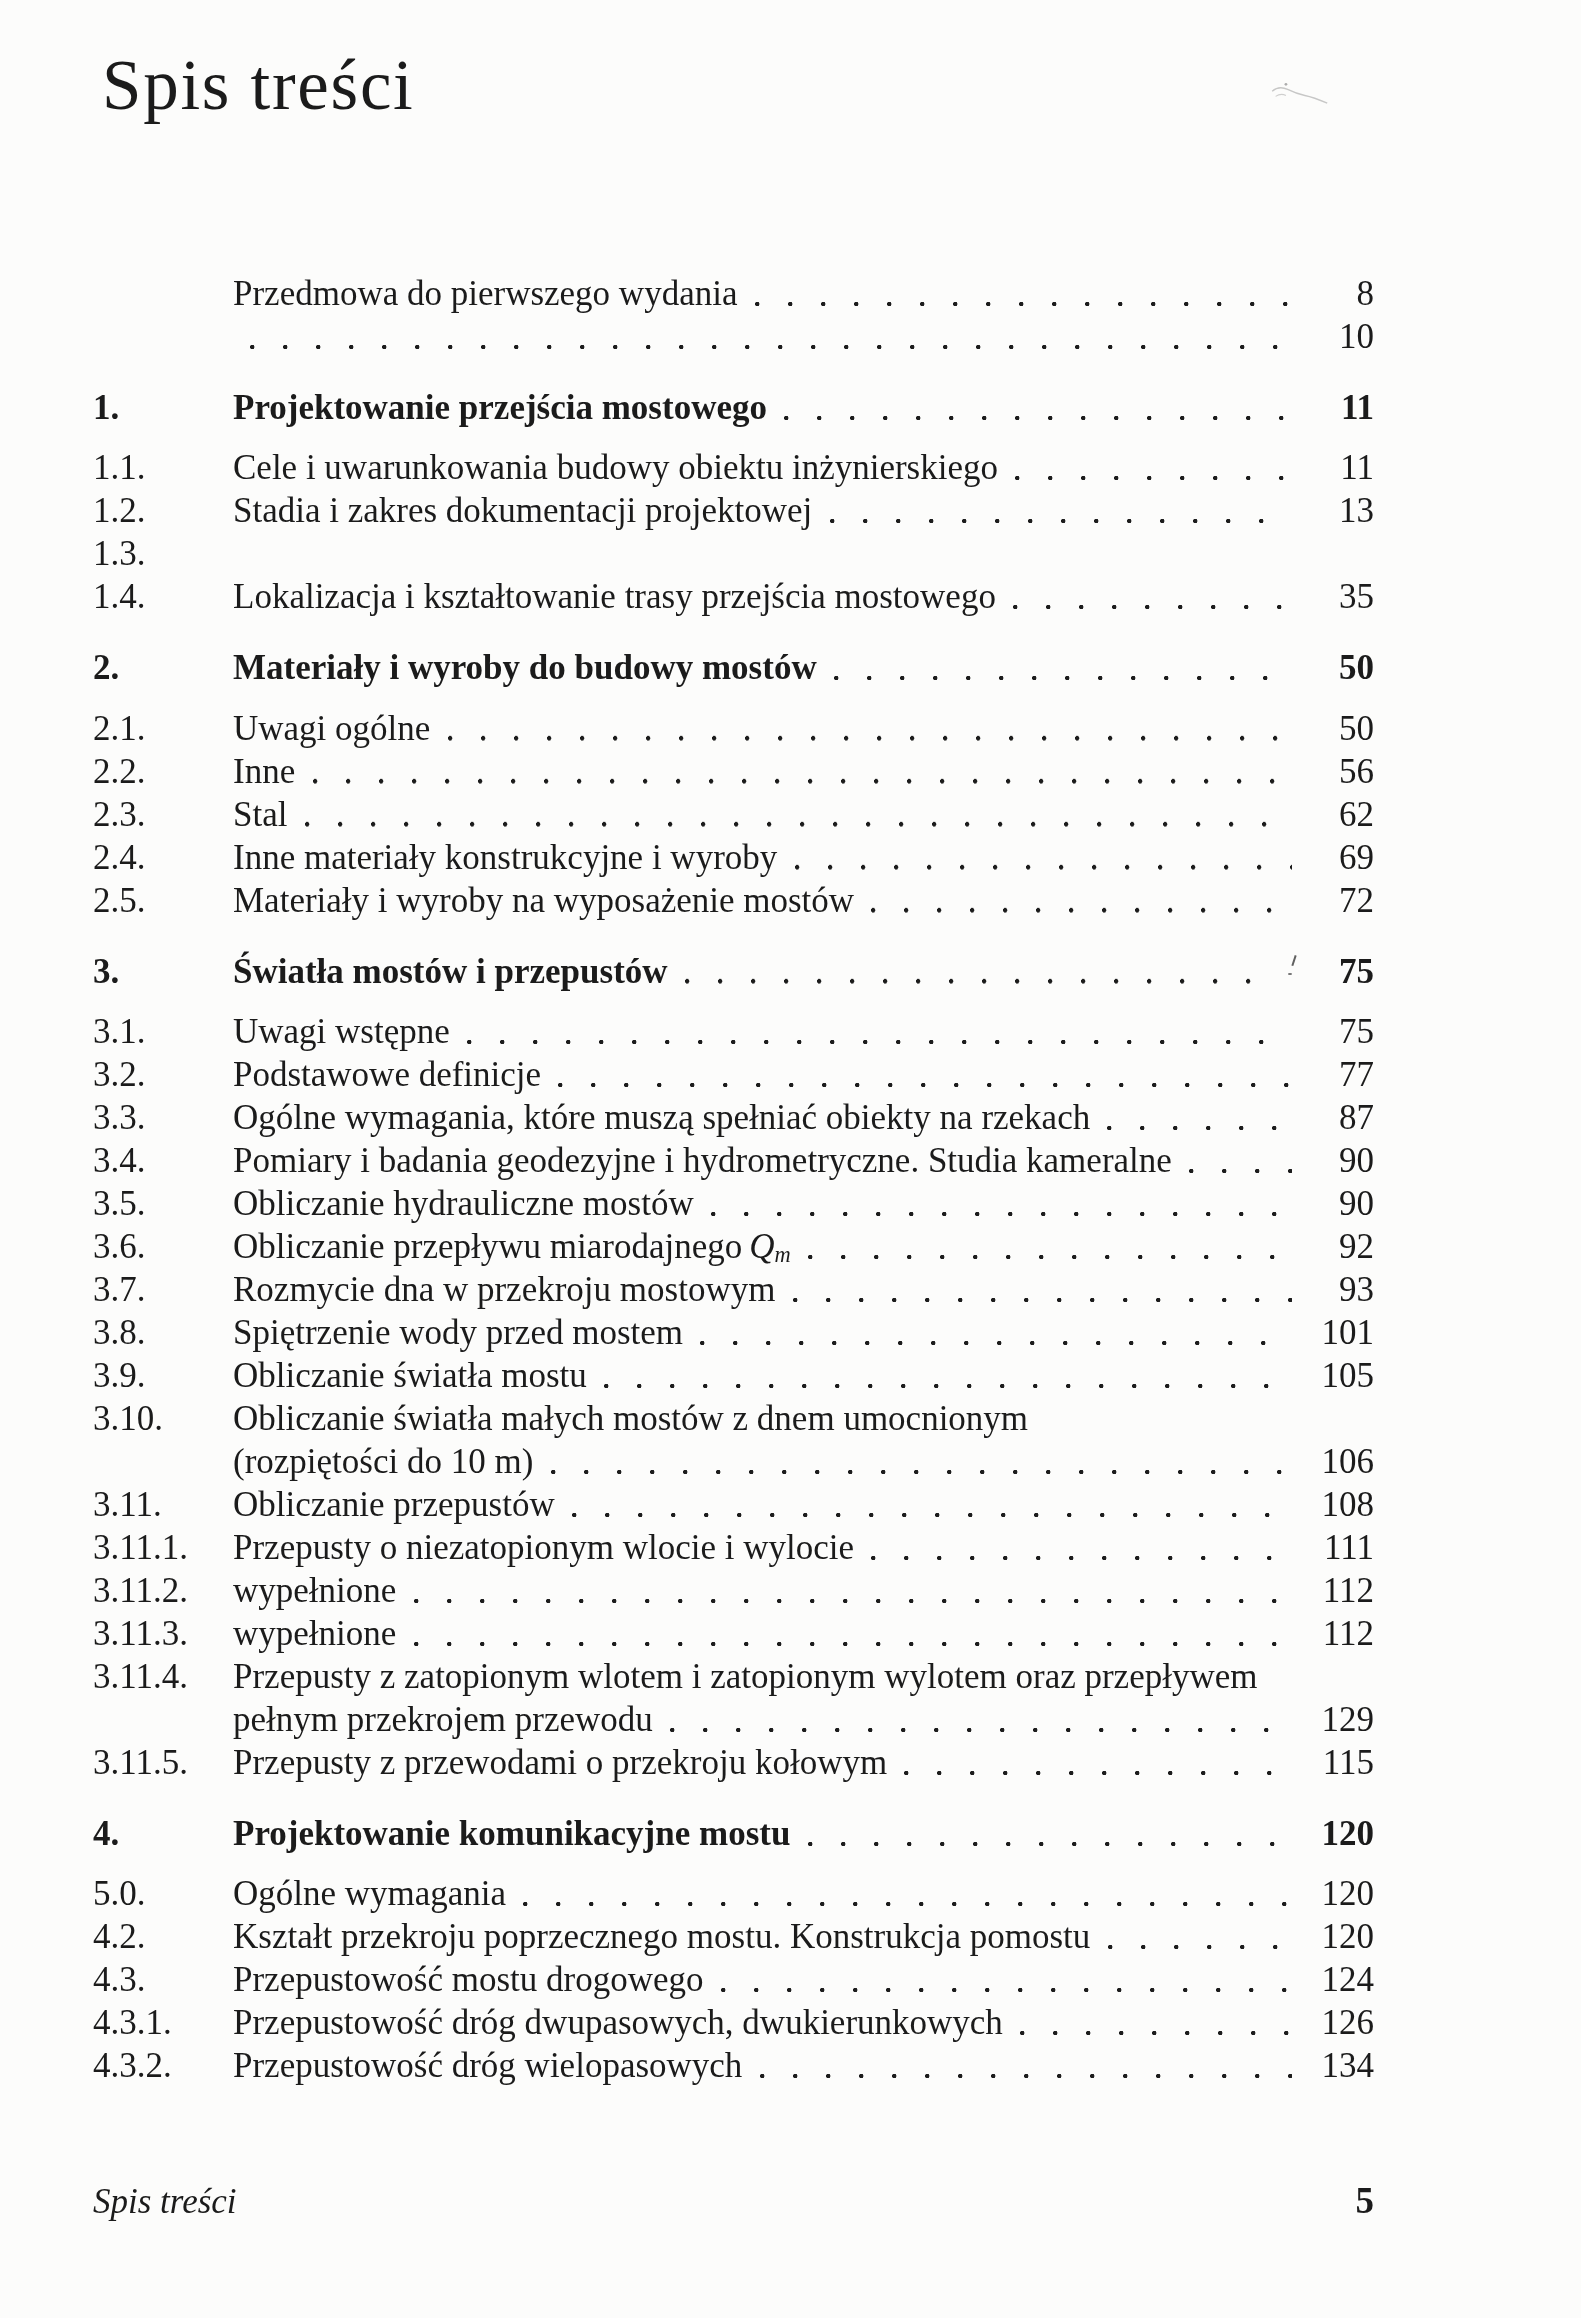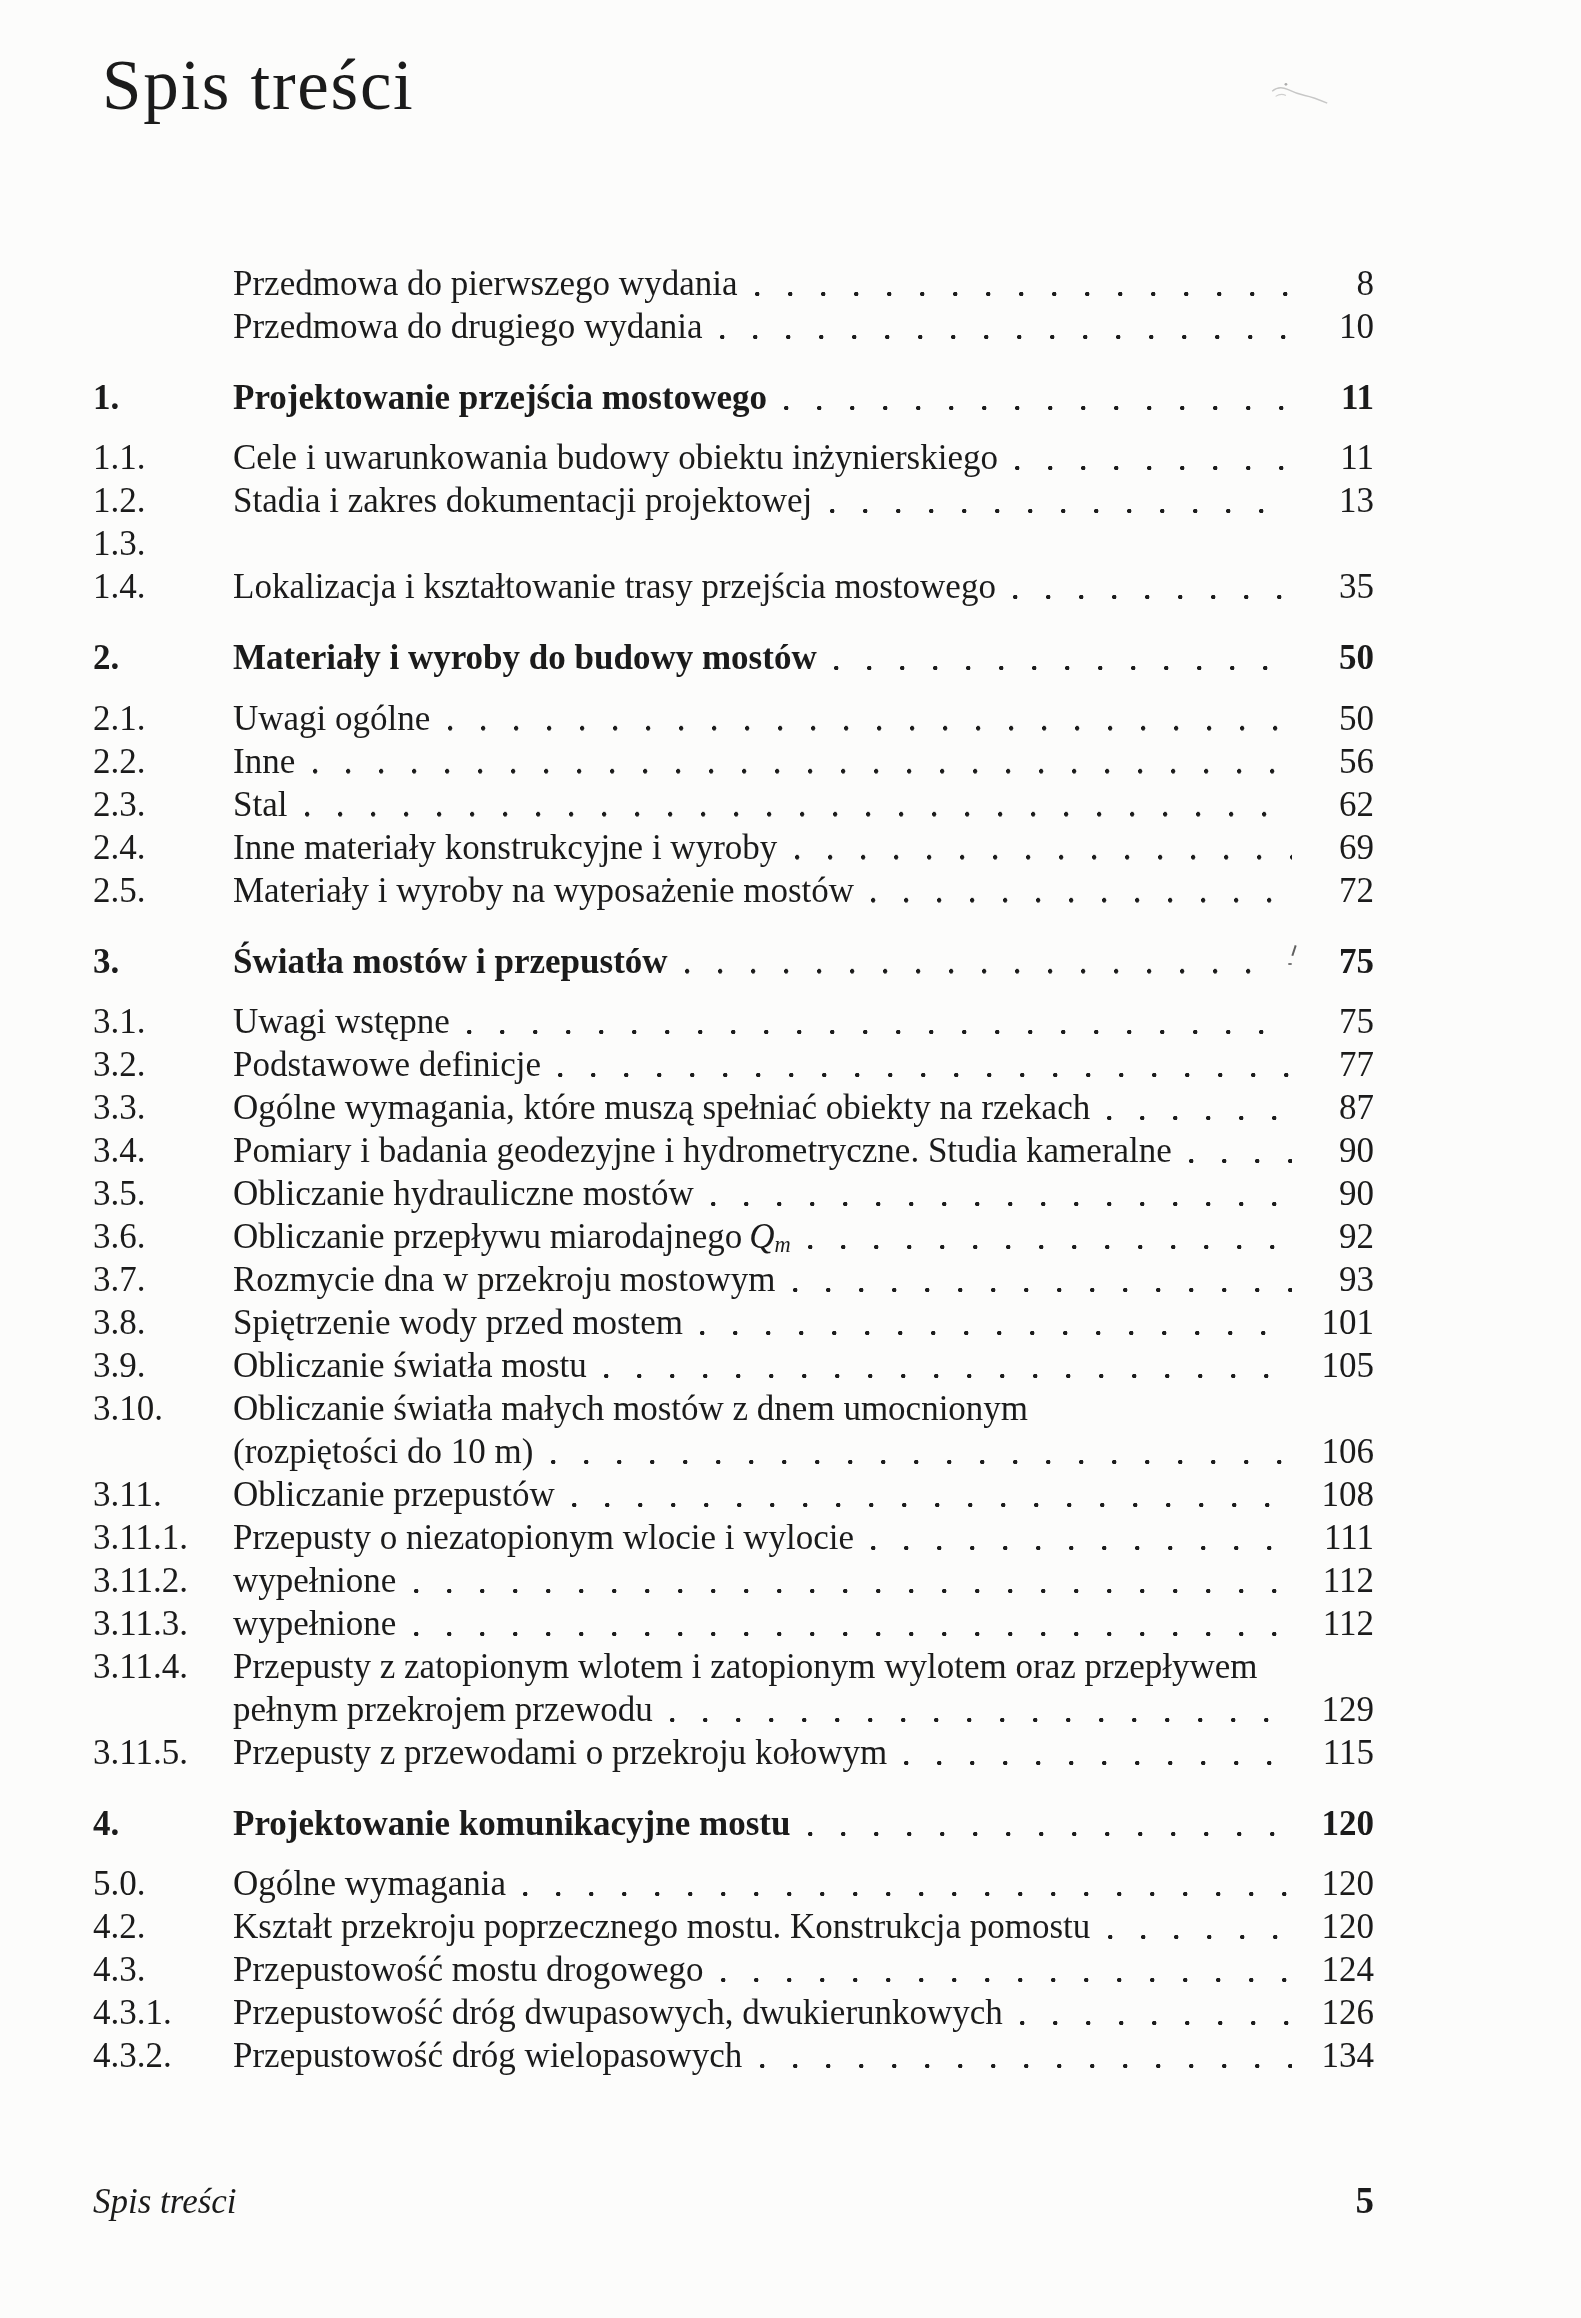--- a/index.html
+++ b/index.html
@@ -11,21 +11,21 @@
     position:relative;
     overflow:hidden;
   }
   .page{position:absolute;inset:0;border-radius:32px;}
   .page-title{
     position:absolute;left:102px;top:45px;margin:0;
     font-size:71px;font-weight:400;letter-spacing:1.7px;
   }
   
   .smudge{position:absolute;left:1267px;top:79px;opacity:.55;filter:blur(0.4px);}
-  .toc{position:absolute;left:93px;right:207px;top:262px;}
+  .toc{position:absolute;left:93px;right:207px;top:272px;}
   .row{display:flex;}
   .row .num{
     width:140px;flex:none;
     font-size:35px;line-height:43px;
   }
   .row .body{flex:1;min-width:0;}
   .line{display:flex;font-size:35px;line-height:43px;}
   .line .t{white-space:nowrap;}
   .dots{
     flex:1;min-width:22.4px;align-self:flex-end;
@@ -75,21 +75,20 @@
             <span class="t">Przedmowa do pierwszego wydania</span>
             <span class="dots"></span>
             <span class="pg">8</span>
           </div>
         </div>
       </div>
       <div class="row">
         <span class="num"></span>
         <div class="body">
           <div class="line">
-            <span class="t">Przedmowa do drugiego wydania</span>
             <span class="dots"></span>
             <span class="pg">10</span>
           </div>
         </div>
       </div>
       <div class="row heading">
         <span class="num">1.</span>
         <div class="body">
           <div class="line">
             <span class="t">Projektowanie przejścia mostowego</span>

